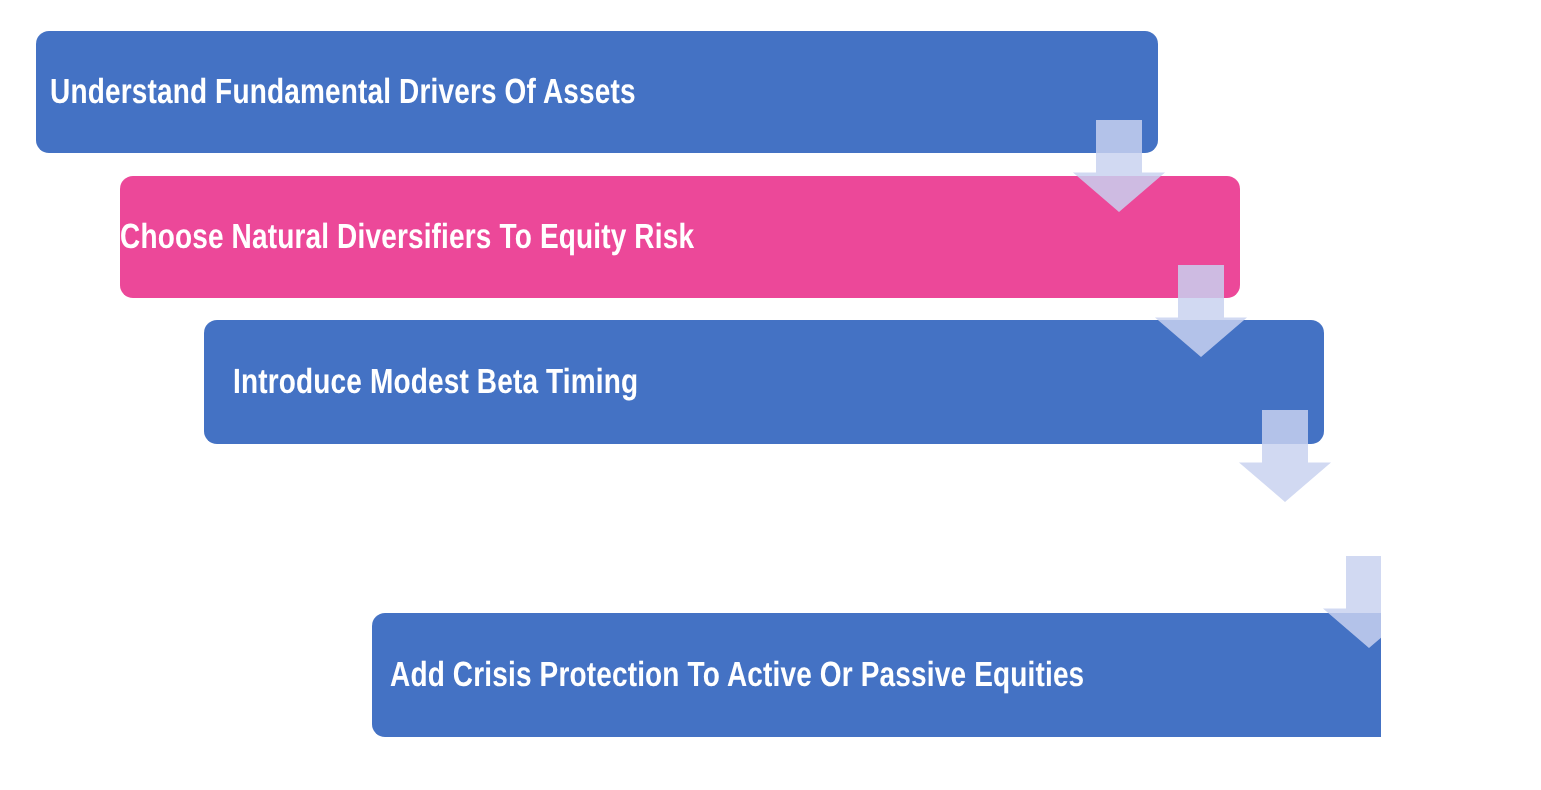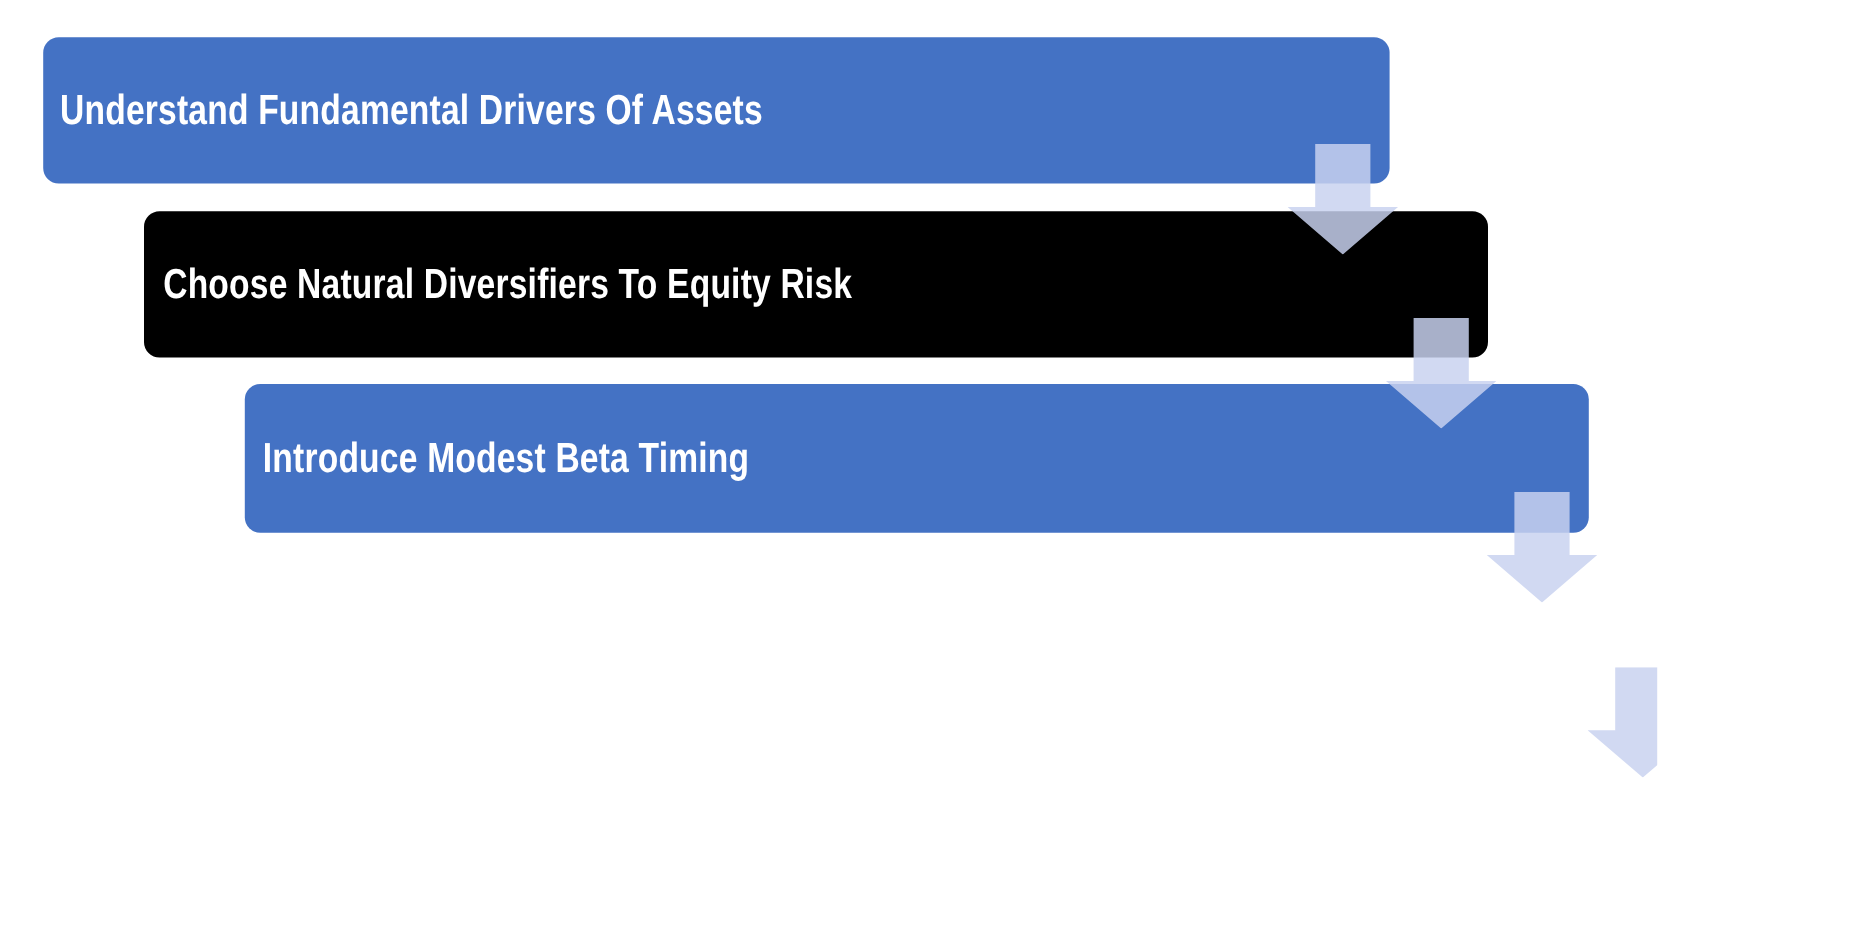--- a/index.html
+++ b/index.html
@@ -50,25 +50,28 @@
   }
 </style>
 </head>
 <body>
 
 <div id="stage">
 
 <div class="step-bar" style="left: 36px; top: 31px; width: 1122px; height: 122px; background: rgb(68, 114, 196); padding-left: 14px;">
       <span class="step-label">Understand Fundamental Drivers Of Assets</span>
     </div>
-    <div class="step-bar" style="left: 120px; top: 176px; width: 1120px; height: 122px; background: #000000; padding-left: 16px; align-items: center;">
+    <div class="step-bar" style="left: 120px; top: 176px; width: 1120px; height: 122px; background: #ec4899;  align-items: center;">
       <span class="step-label">Choose Natural Diversifiers To Equity Risk</span>
     </div>
-    <div class="step-bar" style="left: 204px; top: 320px; width: 1120px; height: 124px; background: rgb(68, 114, 196); padding-left: 15px;">
+    <div class="step-bar" style="left: 204px; top: 320px; width: 1120px; height: 124px; background: rgb(68, 114, 196); padding-left: 29px;">
       <span class="step-label">Introduce Modest Beta Timing</span>
+    </div>
+    <div class="step-bar" style="left: 372px; top: 613px; width: 1120px; height: 124px; background: rgb(68, 114, 196); padding-left: 18px;">
+      <span class="step-label">Add Crisis Protection To Active Or Passive Equities</span>
     </div>
     <div class="connector-arrow" style="left: 1073px; top: 120px; width: 92px; height: 92px;">
       <svg viewBox="0 0 100 100" preserveAspectRatio="none">
         <polygon points="25,0 75,0 75,57 100,57 50,100 0,57 25,57" fill="#C8D2F0" fill-opacity="0.84"></polygon>
       </svg>
     </div>
     <div class="connector-arrow" style="left: 1155px; top: 265px; width: 92px; height: 92px;">
       <svg viewBox="0 0 100 100" preserveAspectRatio="none">
         <polygon points="25,0 75,0 75,57 100,57 50,100 0,57 25,57" fill="#C8D2F0" fill-opacity="0.84"></polygon>
       </svg>

